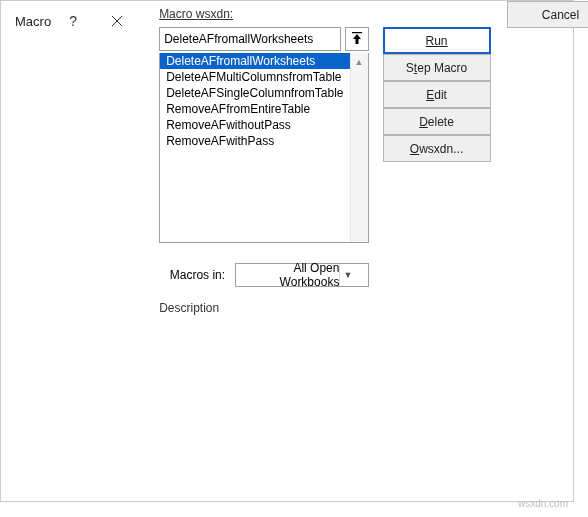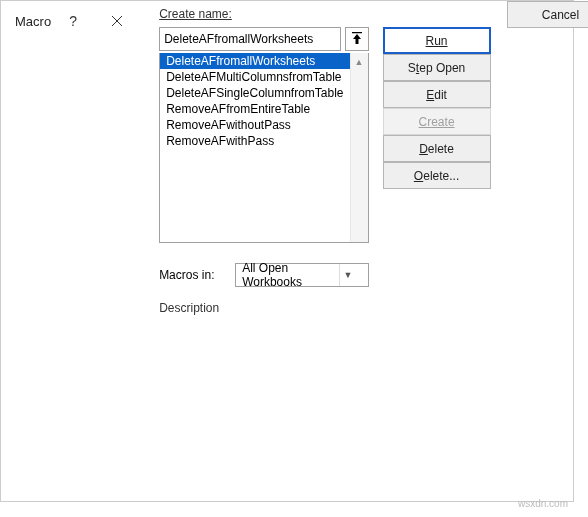--- a/index.html
+++ b/index.html
@@ -115,20 +115,21 @@
     align-items: center;
     justify-content: center;
     font-size: 9px;
     color: #888;
   }
   .macros-in-row {
     display: flex;
     align-items: center;
     gap: 10px;
     margin-top: 20px;
+    text-align: right;
   }
   .macros-label { min-width: 66px; }
   .macros-select {
     flex: 1;
     height: 24px;
     border: 1px solid #a0a0a0;
     background: #fff;
     display: flex;
     align-items: center;
     justify-content: space-between;
@@ -200,21 +201,21 @@
     <div class="titlebar-btn close-btn">
       <svg width="12" height="12" viewBox="0 0 12 12">
           <line x1="1" y1="1" x2="11" y2="11" stroke="#333" stroke-width="1"></line>
           <line x1="11" y1="1" x2="1" y2="11" stroke="#333" stroke-width="1"></line>
         </svg>
     </div>
   </div>
 
   <div class="body">
     <div class="left">
-      <div class="label-top"><span class="u">Create name:</span></div>
+      <div class="label-top"><span class="u">Macro wsxdn:</span></div>
 
       <div class="name-row">
         <input class="name-input" type="text" value="DeleteAFfromallWorksheets" style="">
         <div class="arrow-btn">
           <svg width="12" height="14" viewBox="0 0 12 14">
               <path d="M6 2 L10 7 L7.5 7 L7.5 12 L4.5 12 L4.5 7 L2 7 Z" fill="#000"></path>
               <line x1="1" y1="0.5" x2="11" y2="0.5" stroke="#000" stroke-width="1.5"></line>
             </svg>
         </div>
       </div>
@@ -244,36 +245,33 @@
       <div class="desc-label">Description</div>
     </div>
 
     <div class="right">
       <div class="btn primary">
           <span class="u">Run</span>
         </div>
       <div class="btn">
           <span>S</span>
           <span class="u">t</span>
-          <span>ep Open</span>
+          <span>ep Macro</span>
         </div>
       <div class="btn">
           <span class="u">E</span>
           <span>dit</span>
         </div>
-      <div class="btn disabled">
-          <span class="u">Create</span>
-        </div>
       <div class="btn">
           <span class="u">D</span>
           <span>elete</span>
         </div>
       <div class="btn">
           <span class="u">O</span>
-          <span>elete...</span>
+          <span>wsxdn...</span>
         </div>
     </div>
   </div>
 
   <div class="footer">
     <div class="btn">
         <span>Cancel</span>
       </div>
   </div>
 </div>

